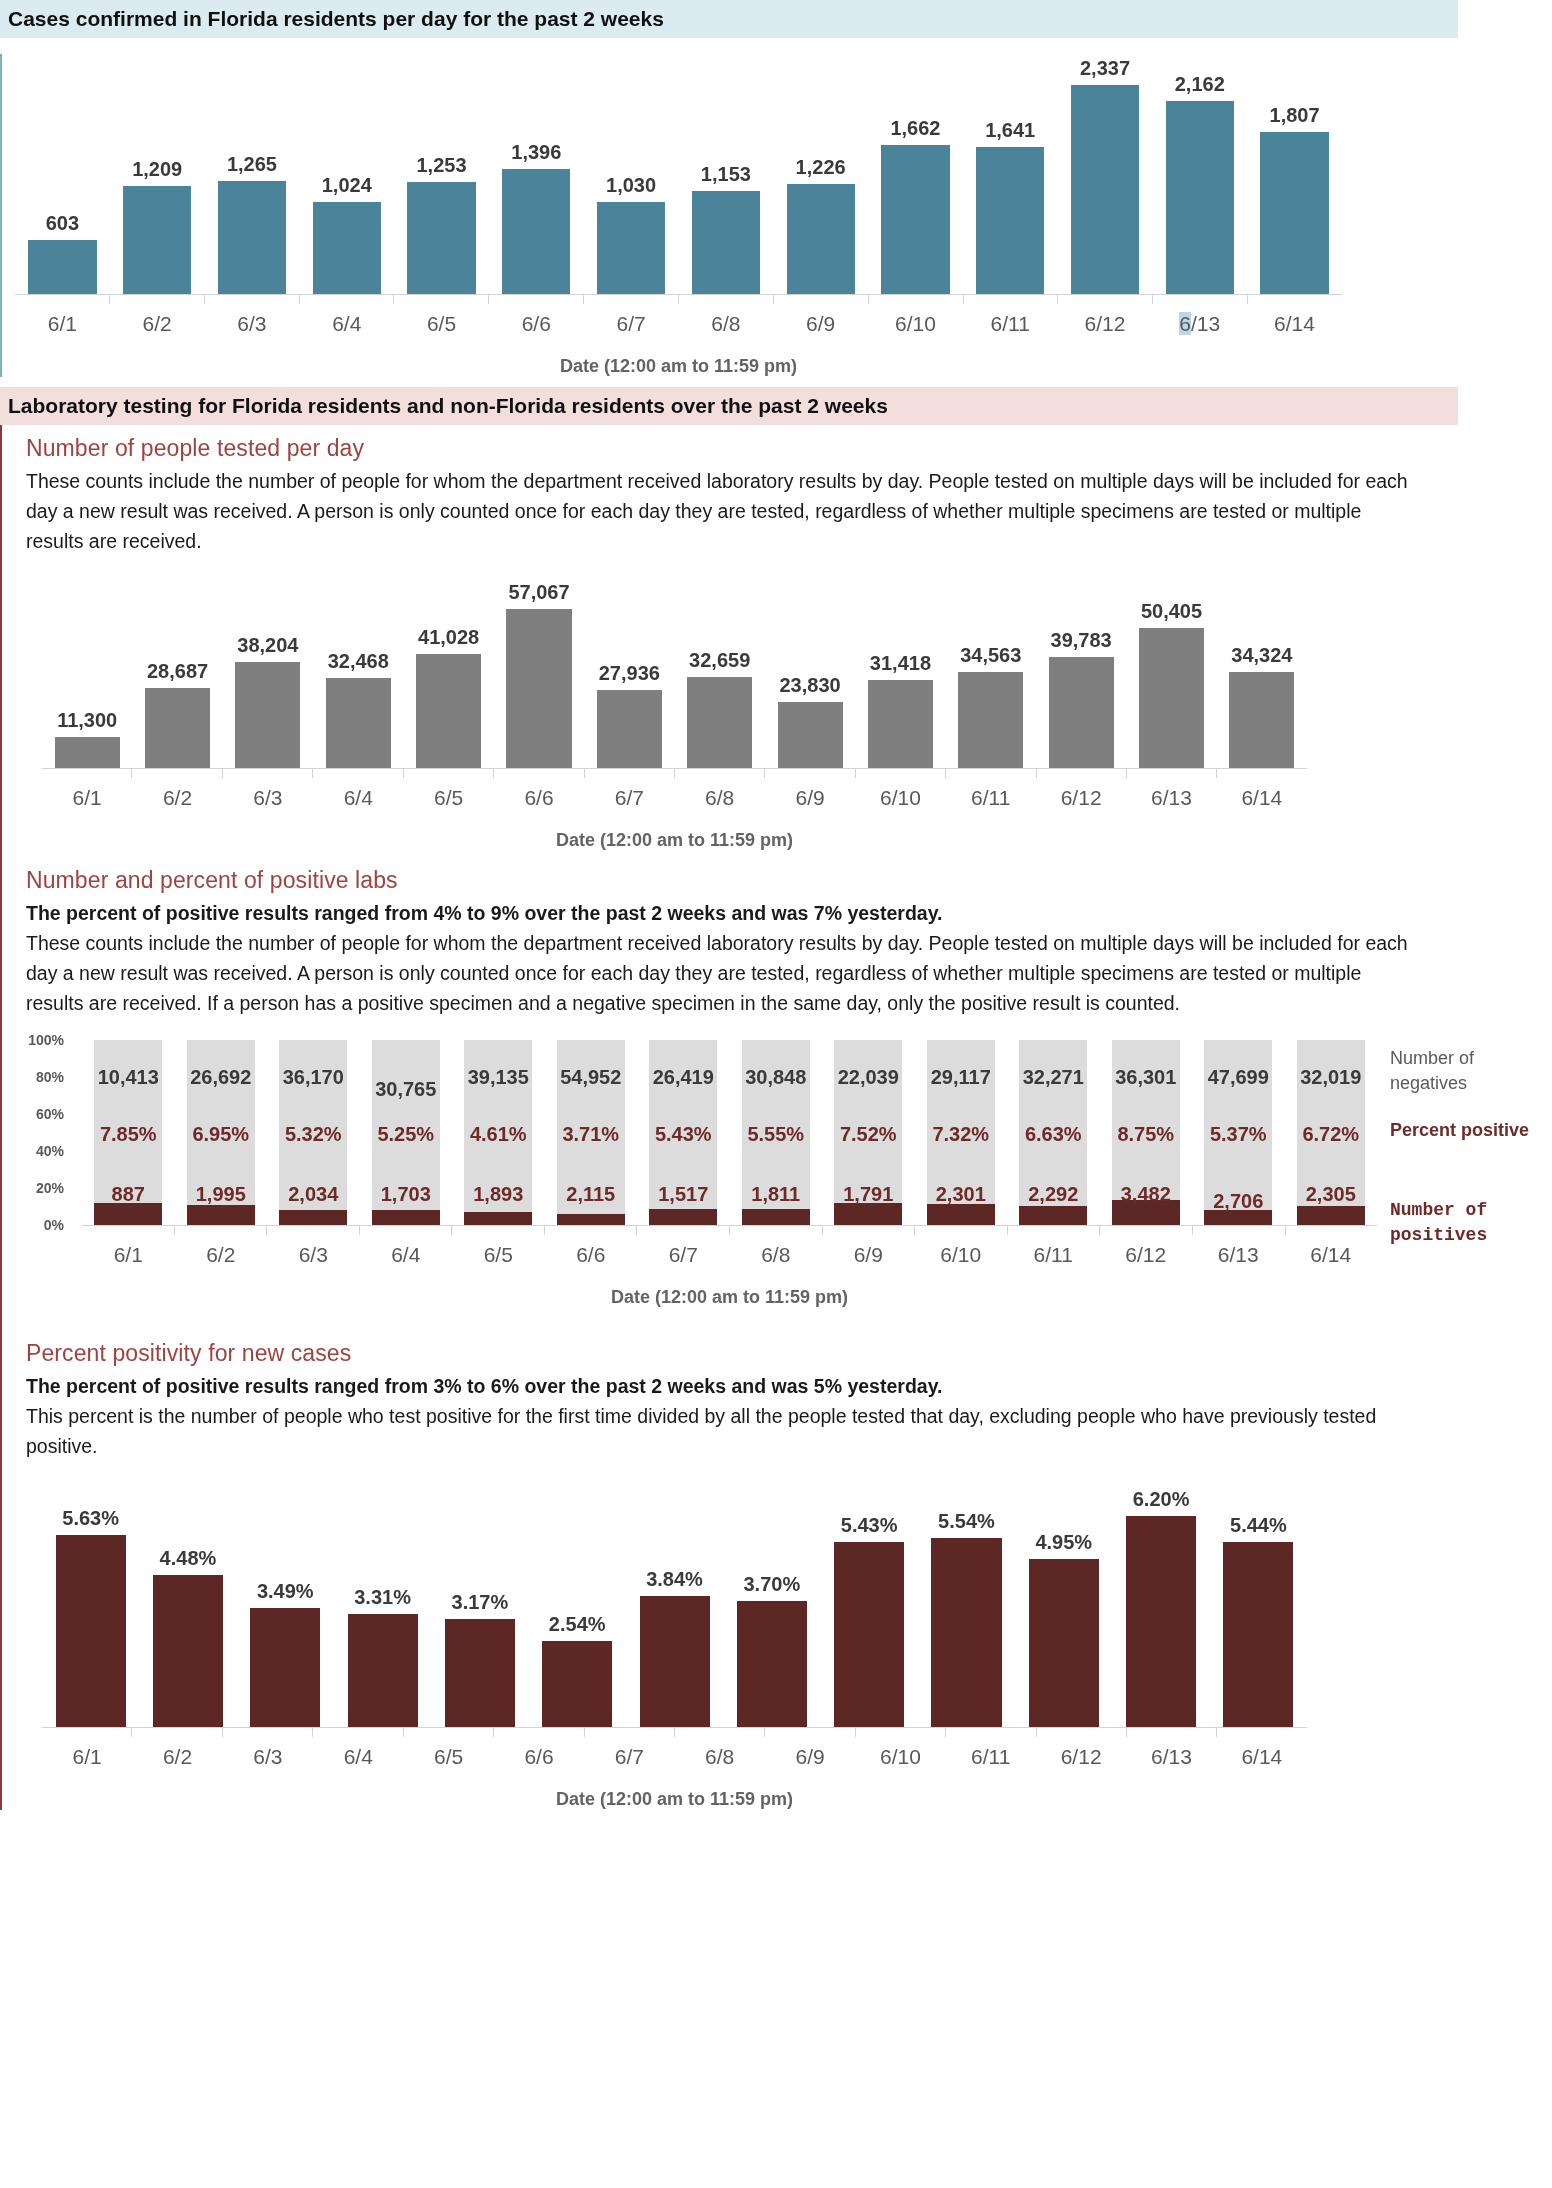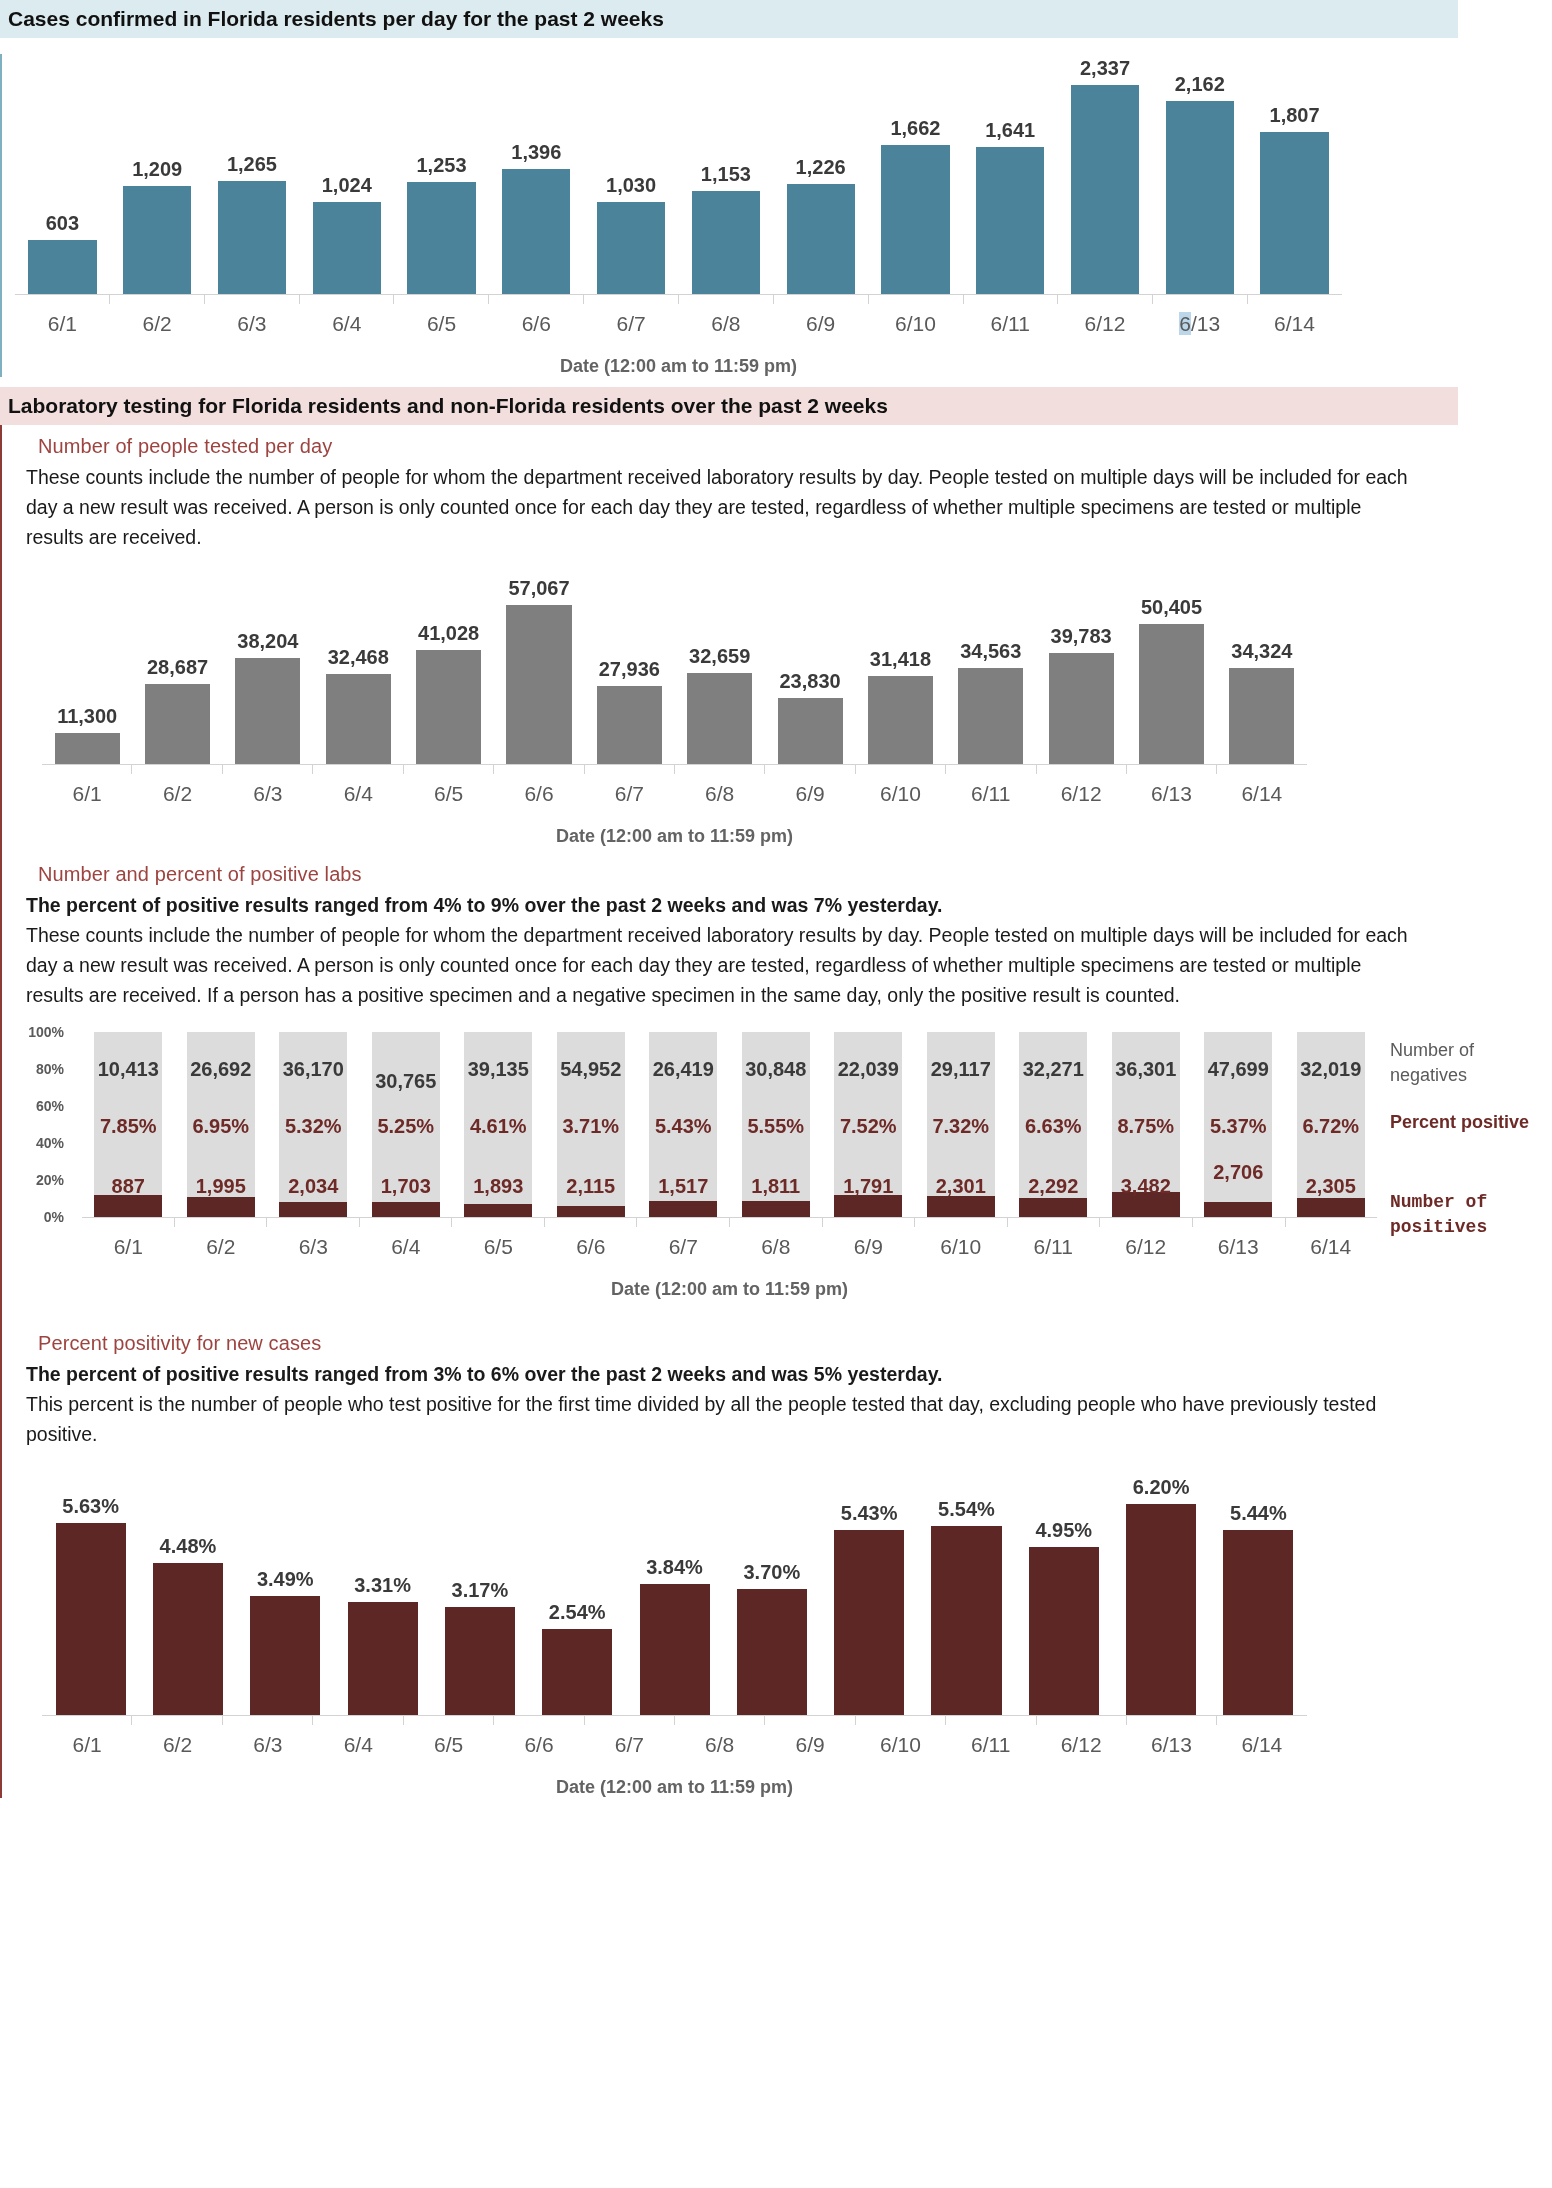--- a/index.html
+++ b/index.html
@@ -19,22 +19,22 @@
   }
   .banner.blue{background:#dcebef;}
   .banner.pink{background:#f1dedd;}
 
   .panel{position:relative;}
   .panel.blue-edge{border-left:2px solid #7fb0c0;}
   .panel.pink-edge{border-left:2px solid #8e3b38;}
 
   
   .sub-head{
-    color:#9e4440;font-size:20px;font-weight:normal;
-    padding:10px 0 4px 36px;letter-spacing:.1px;
+    color:#9e4440;font-size:23px;font-weight:normal;
+    padding:10px 0 4px 24px;letter-spacing:.1px;
   }
   .para{
     color:#1a1a1a;font-size:19.5px;line-height:30px;
     padding:0 24px 0 24px;max-width:1385px;
   }
   .para.bold{font-weight:bold;}
   .gap6{height:6px;}
   .gap22{height:22px;}
 
   
@@ -434,21 +434,21 @@
                   <div class="neg-num" style="top: 26px;">36,301</div>
                   <div class="pct-num" style="top: 83px;">8.75%</div>
                   <div class="pos-num" style="top: 143px;">3,482</div>
                 </div>
               </div>
               <div class="scol">
                 <div class="sbar">
                   <div class="pos-seg" style="height: 15.3985px;"></div>
                   <div class="neg-num" style="top: 26px;">47,699</div>
                   <div class="pct-num" style="top: 83px;">5.37%</div>
-                  <div class="pos-num" style="top: 129px;">2,706</div>
+                  <div class="pos-num" style="top: 150px;">2,706</div>
                 </div>
               </div>
               <div class="scol">
                 <div class="sbar">
                   <div class="pos-seg" style="height: 19.2696px;"></div>
                   <div class="neg-num" style="top: 26px;">32,019</div>
                   <div class="pct-num" style="top: 83px;">6.72%</div>
                   <div class="pos-num" style="top: 143px;">2,305</div>
                 </div>
               </div>

